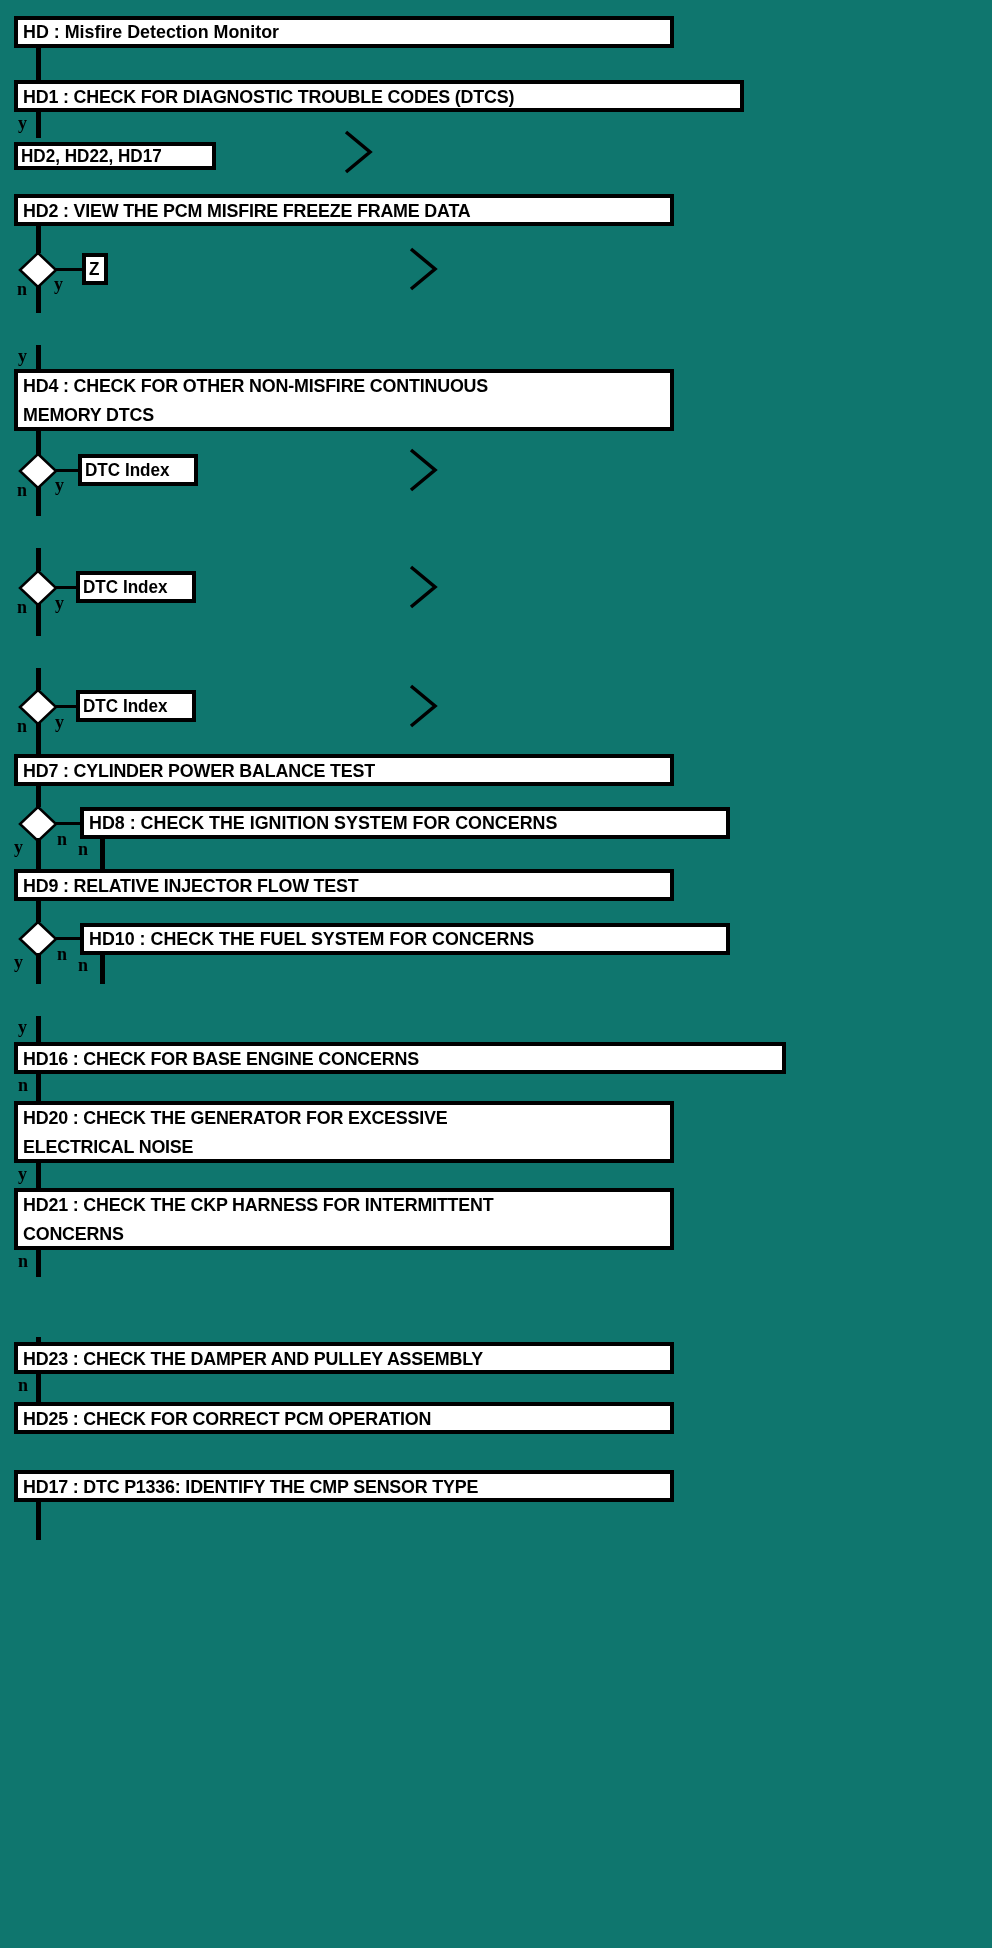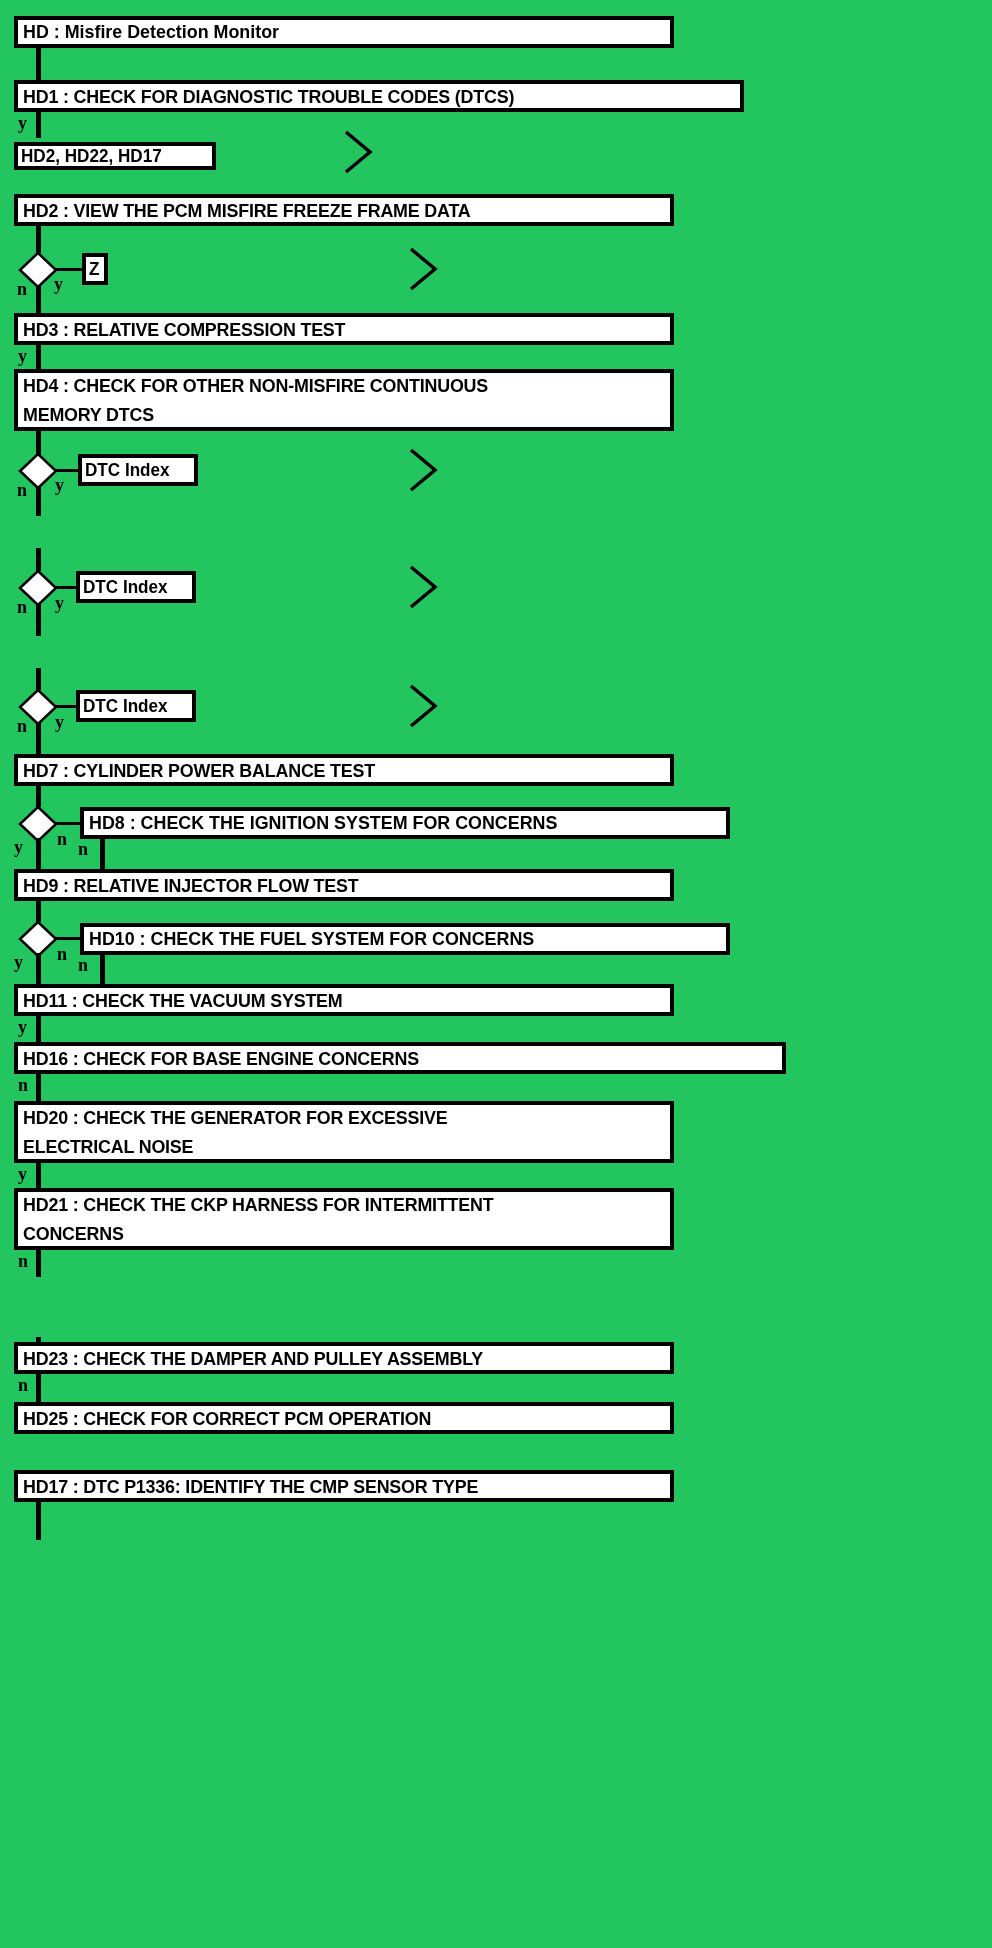--- a/index.html
+++ b/index.html
@@ -6,21 +6,21 @@
   html,body{margin:0;padding:0;background:#ffffff;}
   body{
     font-family:"Liberation Sans","DejaVu Sans",sans-serif;
     color:#000;
     -webkit-font-smoothing:none;
   }
   #page{
     position:relative;
     width:992px;
     height:1948px;
-    background:#22c55e;
+    background:#0f766e;
     overflow:hidden;
   }
 
   
   .pbox{
     position:absolute;
     box-sizing:border-box;
     border:4px solid #000;
     background:#fff;
     display:flex;
@@ -135,23 +135,20 @@
   </div>
   <div class="blabel" style="left:54px;top:275px;">y</div>
   <div class="blabel" style="left:17px;top:280px;">n</div>
   <div class="vline" style="left:36px;top:285px;height:28px;"></div>
   <div class="chev" style="left:405px;top:245px;">
     <svg width="40" height="48" viewBox="0 0 40 48">
         <path d="M6 4 L30 24 L6 44" fill="none" stroke="#000" stroke-width="3.5"></path>
       </svg>
   </div>
 
-  <div class="pbox" style="left:14px;top:313px;width:660px;height:32px;">
-    <span class="ptext">HD3 : RELATIVE COMPRESSION TEST</span>
-  </div>
   <div class="vline" style="left:36px;top:345px;height:26px;"></div>
   <div class="blabel" style="left:18px;top:347px;">y</div>
 
   <div class="pbox two" style="left:14px;top:369px;width:660px;height:62px;">
     <span class="ptext">HD4 : CHECK FOR OTHER NON-MISFIRE CONTINUOUS
 MEMORY DTCS</span>
   </div>
   <div class="vline" style="left:36px;top:431px;height:24px;"></div>
 
   <div class="diamond" style="left:18px;top:452px;">
@@ -249,23 +246,20 @@
   <div class="blabel" style="left:14px;top:953px;">y</div>
   <div class="vline" style="left:36px;top:953px;height:31px;"></div>
 
   <div class="titlebox" style="left:80px;top:923px;width:650px;height:32px;">
     <span class="ptext">HD10 : CHECK THE FUEL SYSTEM FOR CONCERNS</span>
     <span class="endcap"></span>
   </div>
   <div class="vline" style="left:100px;top:955px;height:29px;"></div>
   <div class="blabel" style="left:78px;top:956px;">n</div>
 
-  <div class="pbox" style="left:14px;top:984px;width:660px;height:32px;">
-    <span class="ptext">HD11 : CHECK THE VACUUM SYSTEM</span>
-  </div>
   <div class="vline" style="left:36px;top:1016px;height:26px;"></div>
   <div class="blabel" style="left:18px;top:1018px;">y</div>
 
   <div class="pbox" style="left:14px;top:1042px;width:772px;height:32px;">
     <span class="ptext">HD16 : CHECK FOR BASE ENGINE CONCERNS</span>
   </div>
   <div class="vline" style="left:36px;top:1074px;height:27px;"></div>
   <div class="blabel" style="left:18px;top:1076px;">n</div>
 
   <div class="pbox two" style="left:14px;top:1101px;width:660px;height:62px;">

